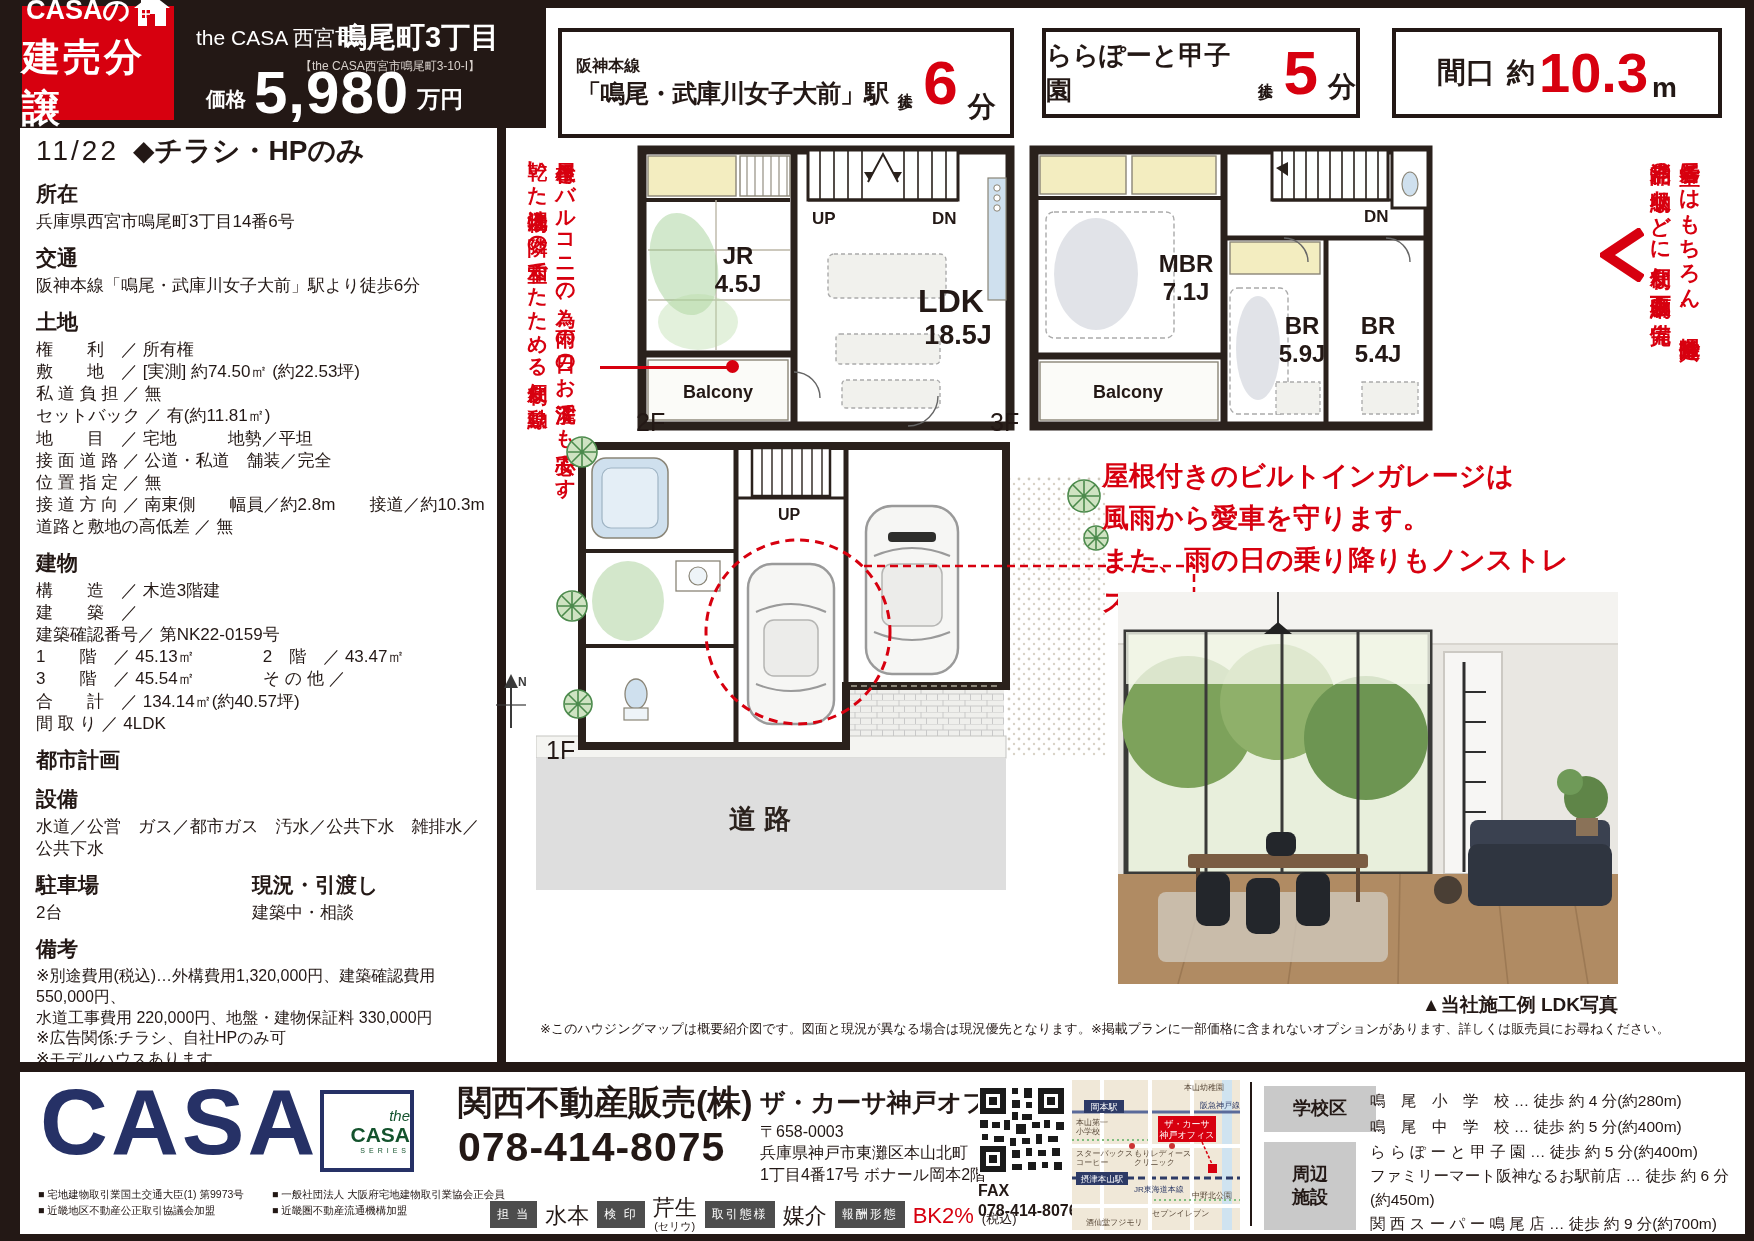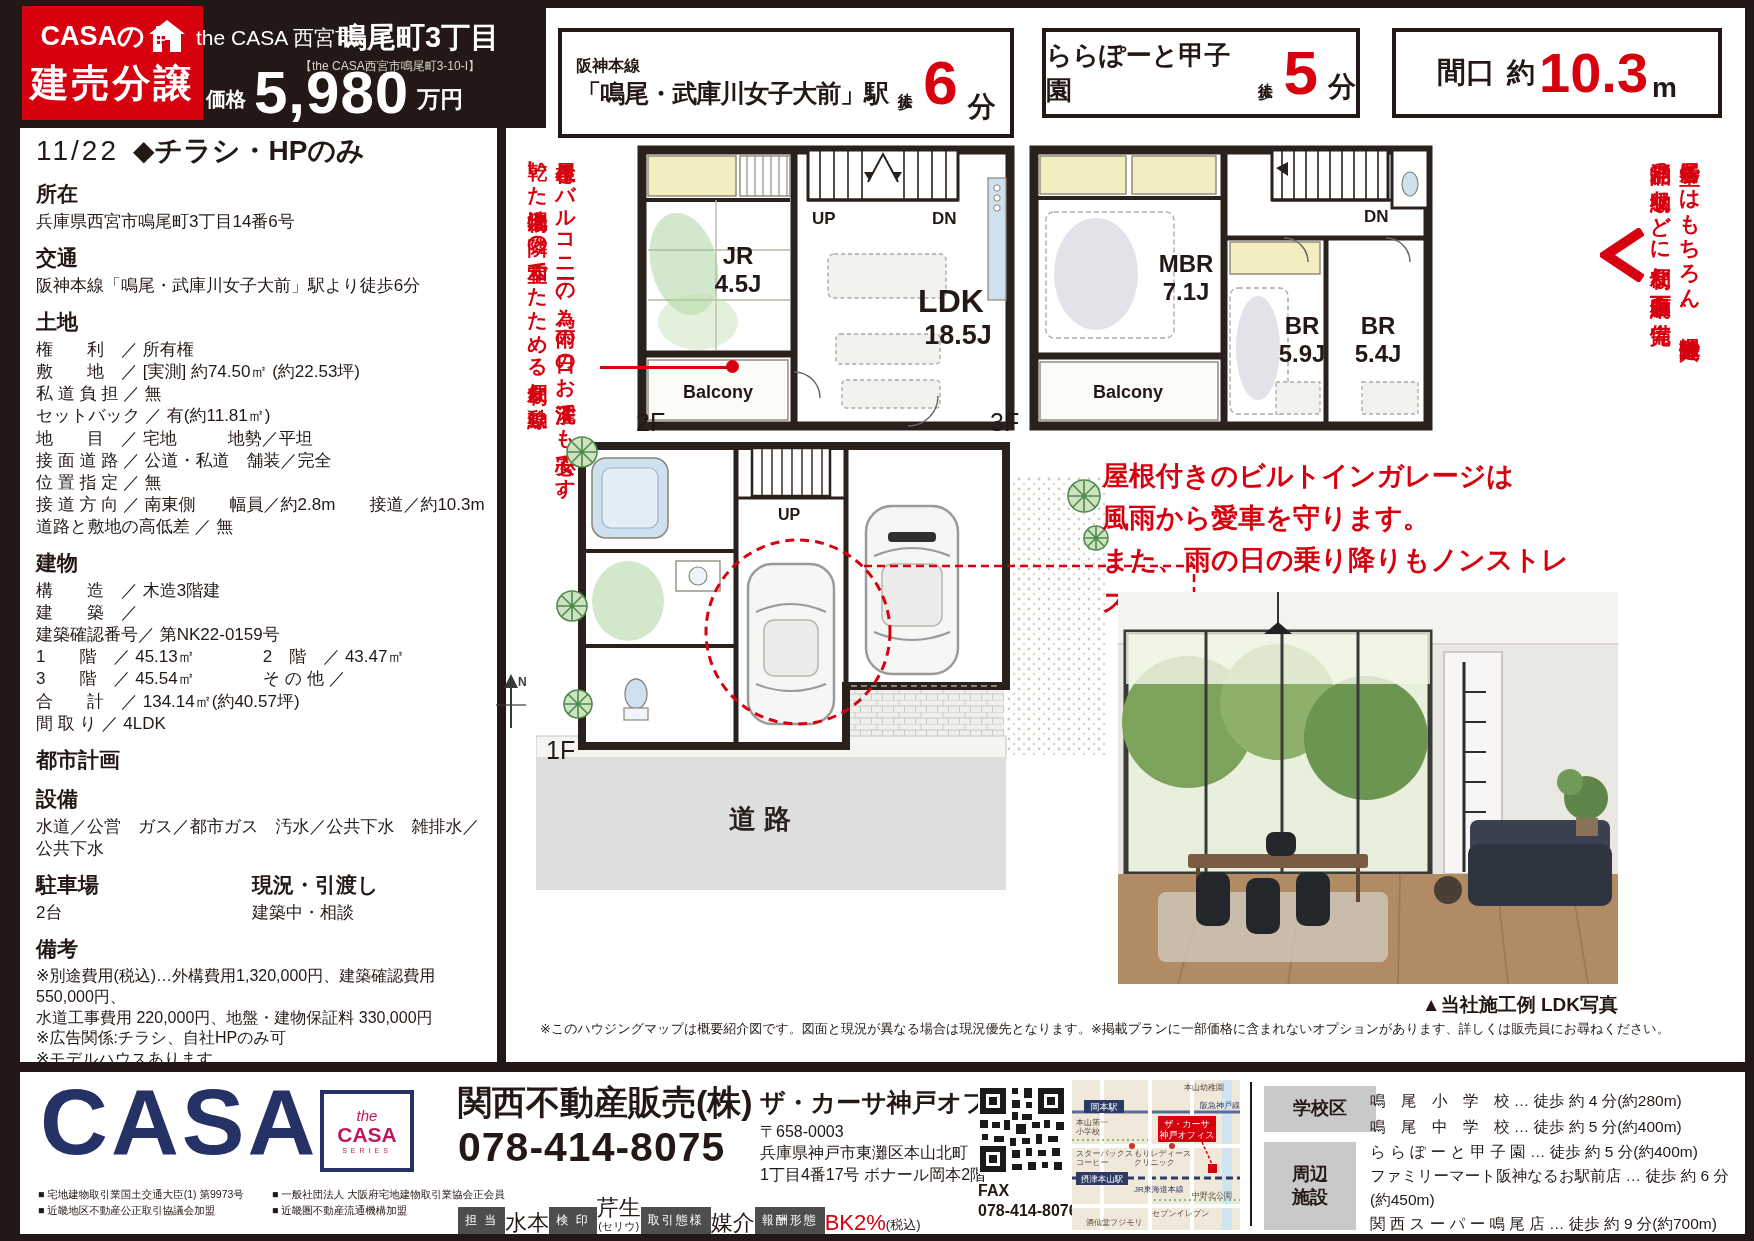--- a/index.html
+++ b/index.html
@@ -13,21 +13,21 @@
   .ml{white-space:pre-line;}
   .vtext{writing-mode:vertical-rl;font-weight:bold;color:#d7000f;line-height:1.4;letter-spacing:1px;}
   .vtext p{margin:0;}
   .badge{border:4px solid #231815;background:#fff;display:flex;align-items:center;justify-content:center;box-sizing:border-box;}
   .walkcol{writing-mode:vertical-rl;font-size:15px;font-weight:bold;letter-spacing:2px;line-height:1;}
   .bignum{font-size:62px;font-weight:bold;color:#d7000f;line-height:0.9;}
   .sec{margin-bottom:11px;}
   .sec-h{font-size:21px;font-weight:bold;margin-bottom:3px;}
   .sec-b{font-size:17px;line-height:1.3;}
   .floorlbl{font-size:25px;font-weight:normal;}
-  .staffrow{display:flex;align-items:flex-end;}
+  .staffrow{display:flex;align-items:center;gap:8px;margin-left:32px;}
   .staffbox{background:#4d4d4d;color:#fff;font-size:12px;padding:5px 7px;white-space:nowrap;letter-spacing:2px;}
   .staffval{font-size:22px;font-weight:normal;line-height:1;padding-top:3px;white-space:nowrap;text-align:center;}
   .staffsub{font-size:11px;font-weight:normal;text-align:center;}
   .graybox{background:#c9c9c9;color:#231815;display:flex;align-items:center;justify-content:center;
            font-size:18px;font-weight:bold;text-align:center;line-height:1.3;}
   .liccol{font-size:10.5px;line-height:1.55;}
   svg text{font-family:"Liberation Sans","DejaVu Sans",sans-serif;}
 </style>
 </head>
 <body>
@@ -35,21 +35,21 @@
 <div class="page">
 
   <div class="abs frame" style="left:0;top:0;width:1754px;height:8px"></div>
   <div class="abs frame" style="left:0;top:0;width:20px;height:1241px"></div>
   <div class="abs frame" style="left:1745px;top:0;width:9px;height:1241px"></div>
   <div class="abs frame" style="left:0;top:1234px;width:1754px;height:7px"></div>
   <div class="abs frame" style="left:0;top:0;width:546px;height:128px"></div>
   <div class="abs frame" style="left:20px;top:1062px;width:1725px;height:10px"></div>
   <div class="abs frame" style="left:497px;top:128px;width:9px;height:934px"></div>
 
-  <div class="abs" style="left:22px;top:6px;width:181px;height:114px;background:#d7000f;display:flex;flex-direction:column;align-items:center;justify-content:center">
+  <div class="abs" style="left:22px;top:6px;width:152px;height:114px;background:#d7000f;display:flex;flex-direction:column;align-items:center;justify-content:center">
     <div style="display:flex;align-items:center;gap:4px">
       <span class="wh b" style="font-size:27px;letter-spacing:0px">CASAの</span>
       <svg width="36" height="32" viewBox="0 0 36 32">
         <polygon points="18,0 36,14 32,14 32,32 21,32 21,20 13,20 13,32 4,32 4,14 0,14" fill="#fff"></polygon>
         <rect x="7" y="6" width="5" height="6" fill="#fff"></rect>
         <rect x="8" y="16" width="8" height="8" fill="#d7000f"></rect>
         <rect x="11" y="16" width="1.6" height="8" fill="#fff"></rect>
         <rect x="8" y="19.3" width="8" height="1.6" fill="#fff"></rect>
       </svg>
     </div>
@@ -350,21 +350,21 @@
     <circle cx="330" cy="298" r="14" fill="#4a3f35"></circle>
     <circle cx="468" cy="206" r="22" fill="#5f8548"></circle>
     <circle cx="452" cy="190" r="13" fill="#6f9a58"></circle>
     <rect x="458" y="226" width="22" height="18" fill="#8a7258"></rect>
   </svg>
   <div class="abs b" style="left:1118px;top:992px;width:500px;text-align:right;font-size:19px">▲当社施工例 LDK写真</div>
 
   <div class="abs" style="left:540px;top:1020px;width:1200px;font-size:13px">※このハウジングマップは概要紹介図です。図面と現況が異なる場合は現況優先となります。※掲載プランに一部価格に含まれないオプションがあります、詳しくは販売員にお尋ねください。</div>
 
   <div class="abs" style="left:40px;top:1076px;font-size:94px;font-weight:bold;color:#263166;letter-spacing:3px;line-height:1;transform:scaleY(0.98)">CASA</div>
-  <div class="abs" style="left:320px;top:1090px;width:86px;height:74px;border:4px solid #263166;display:flex;flex-direction:column;align-items:center;justify-content:center;color:#be185d">
+  <div class="abs" style="left:320px;top:1090px;width:86px;height:74px;border:4px solid #263166;display:flex;flex-direction:column;align-items:flex-end;justify-content:center;color:#14532d">
     <span style="font-style:italic;font-size:15px;line-height:1">the</span>
     <span class="b" style="font-size:21px;line-height:1.1">CASA</span>
     <span style="font-size:7px;letter-spacing:4px">SERIES</span>
   </div>
   <div class="abs liccol ml" style="left:38px;top:1186px;width:235px">■ 宅地建物取引業国土交通大臣(1) 第9973号
 ■ 近畿地区不動産公正取引協議会加盟</div>
   <div class="abs liccol ml" style="left:272px;top:1186px;width:250px">■ 一般社団法人 大阪府宅地建物取引業協会正会員
 ■ 近畿圏不動産流通機構加盟</div>
 
   <div class="abs b" style="left:458px;top:1080px;font-size:34px">関西不動産販売(株)</div>

